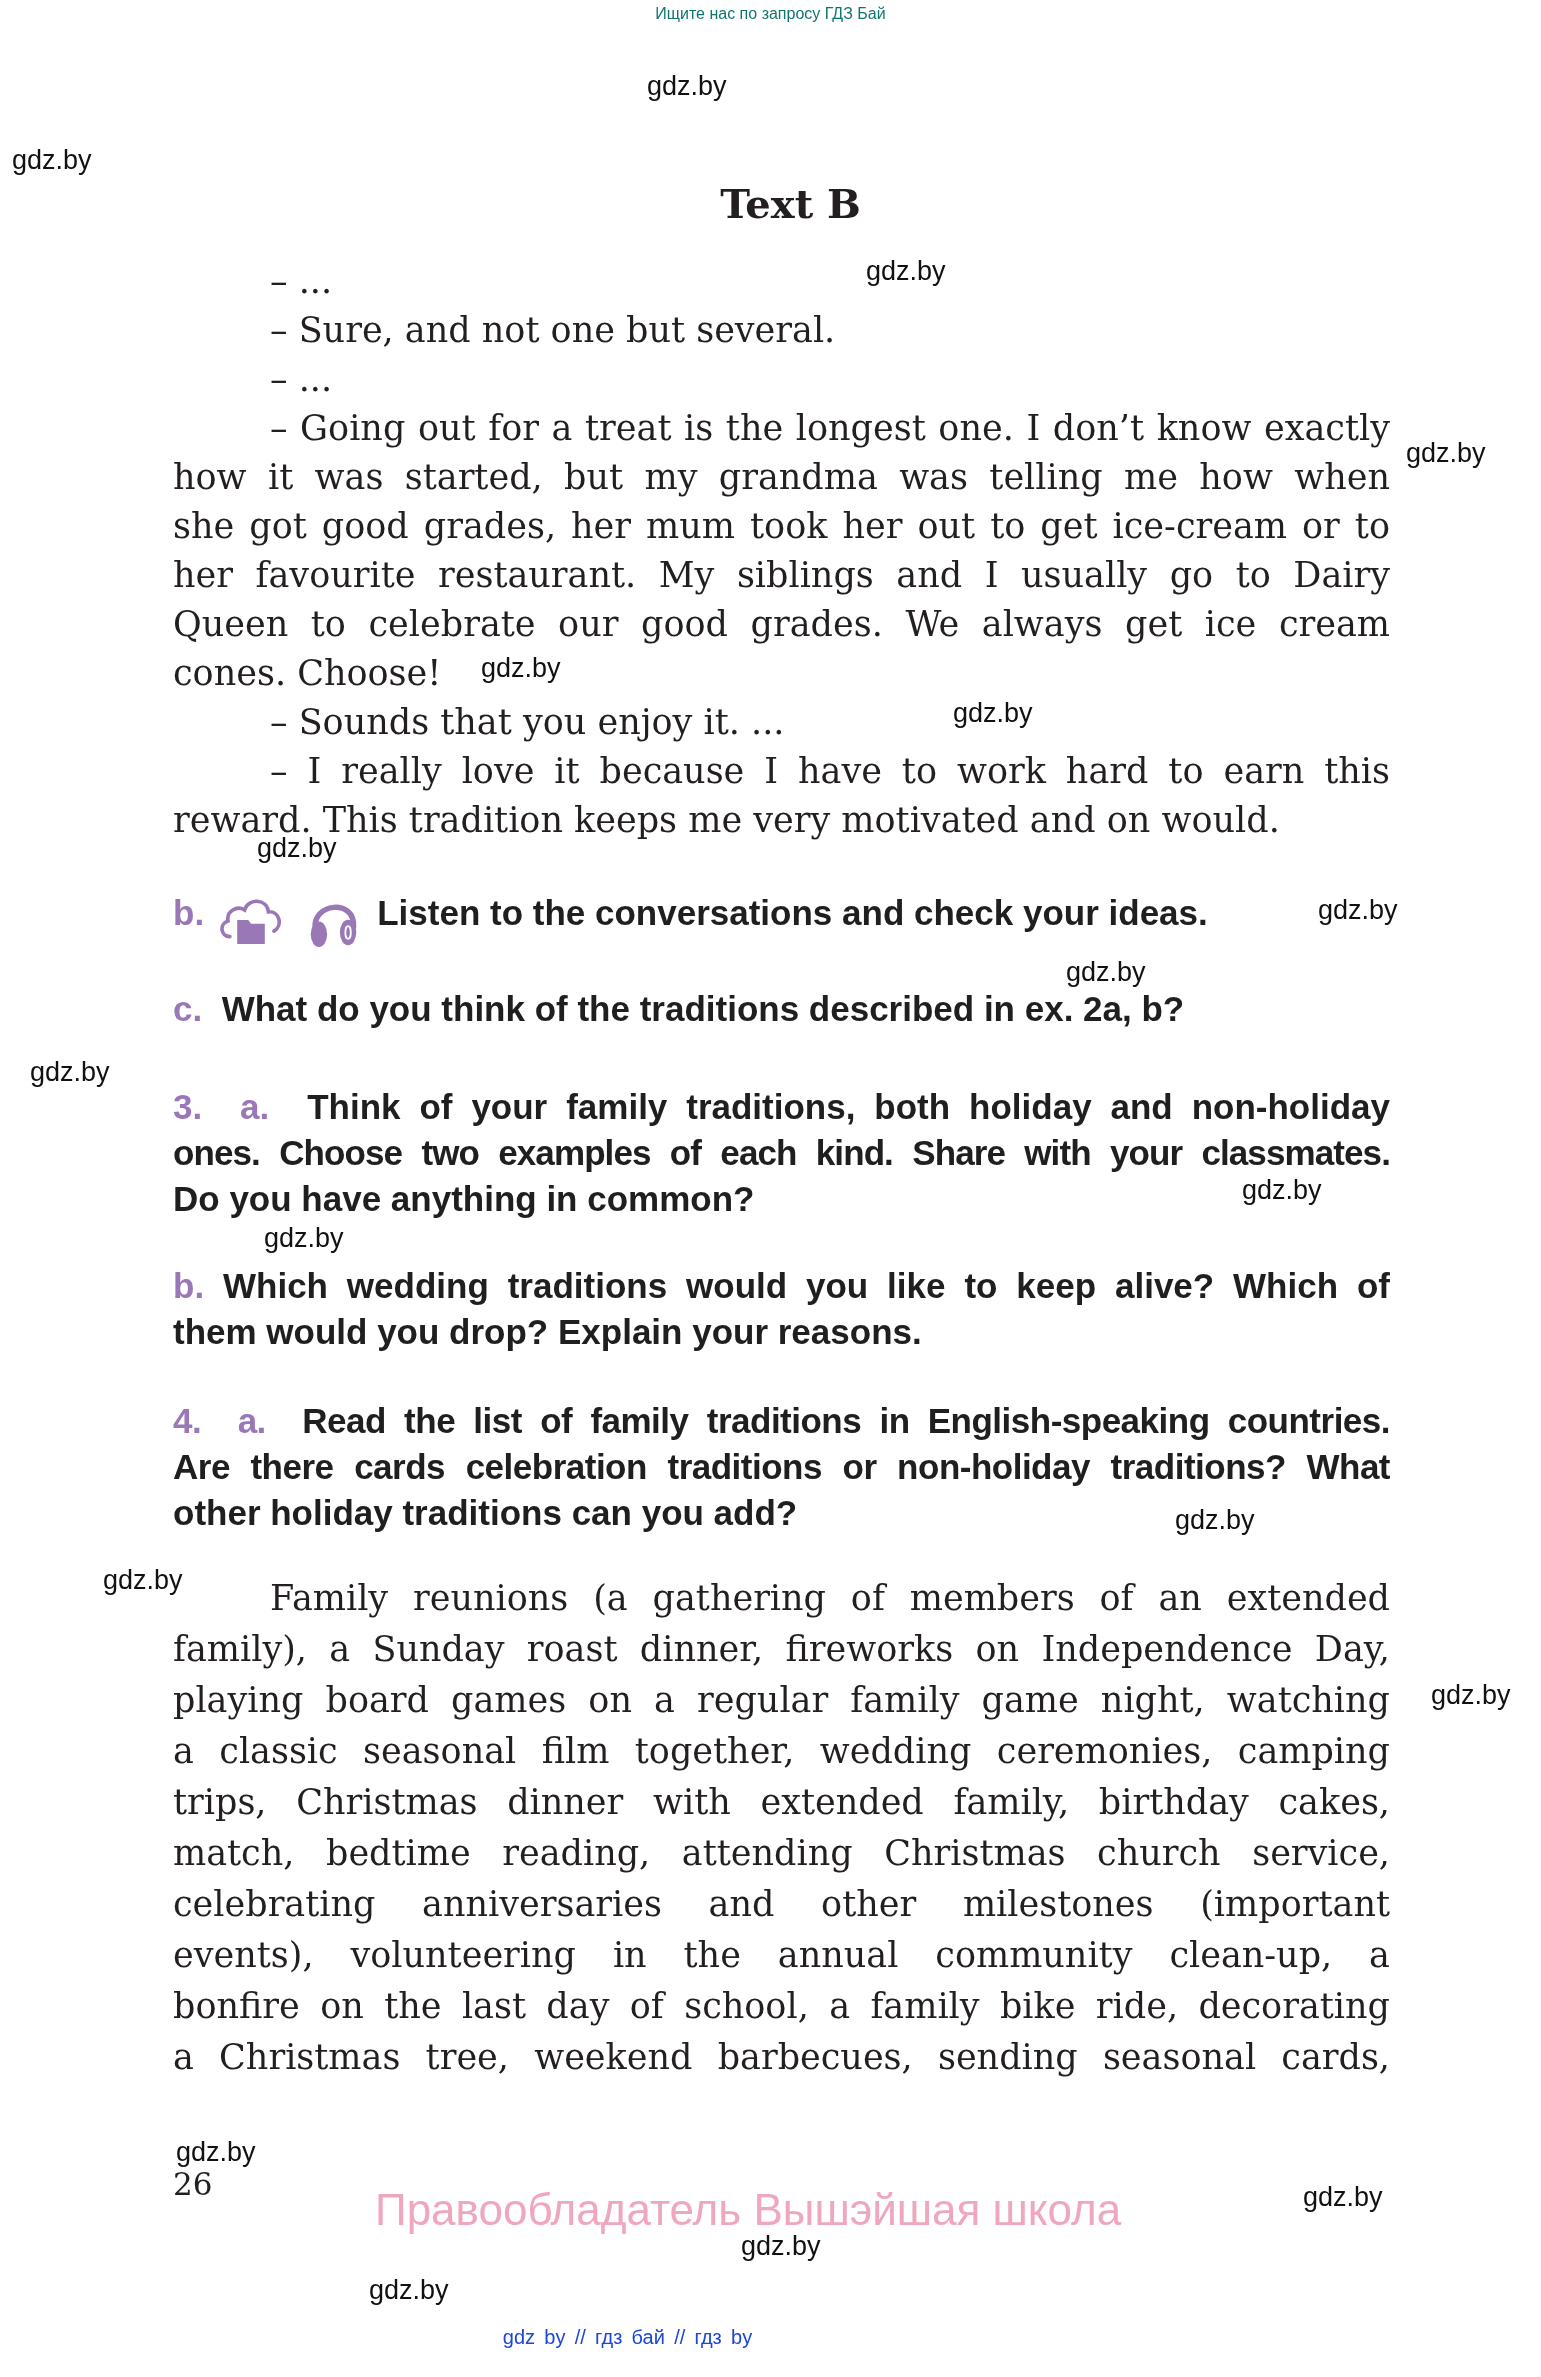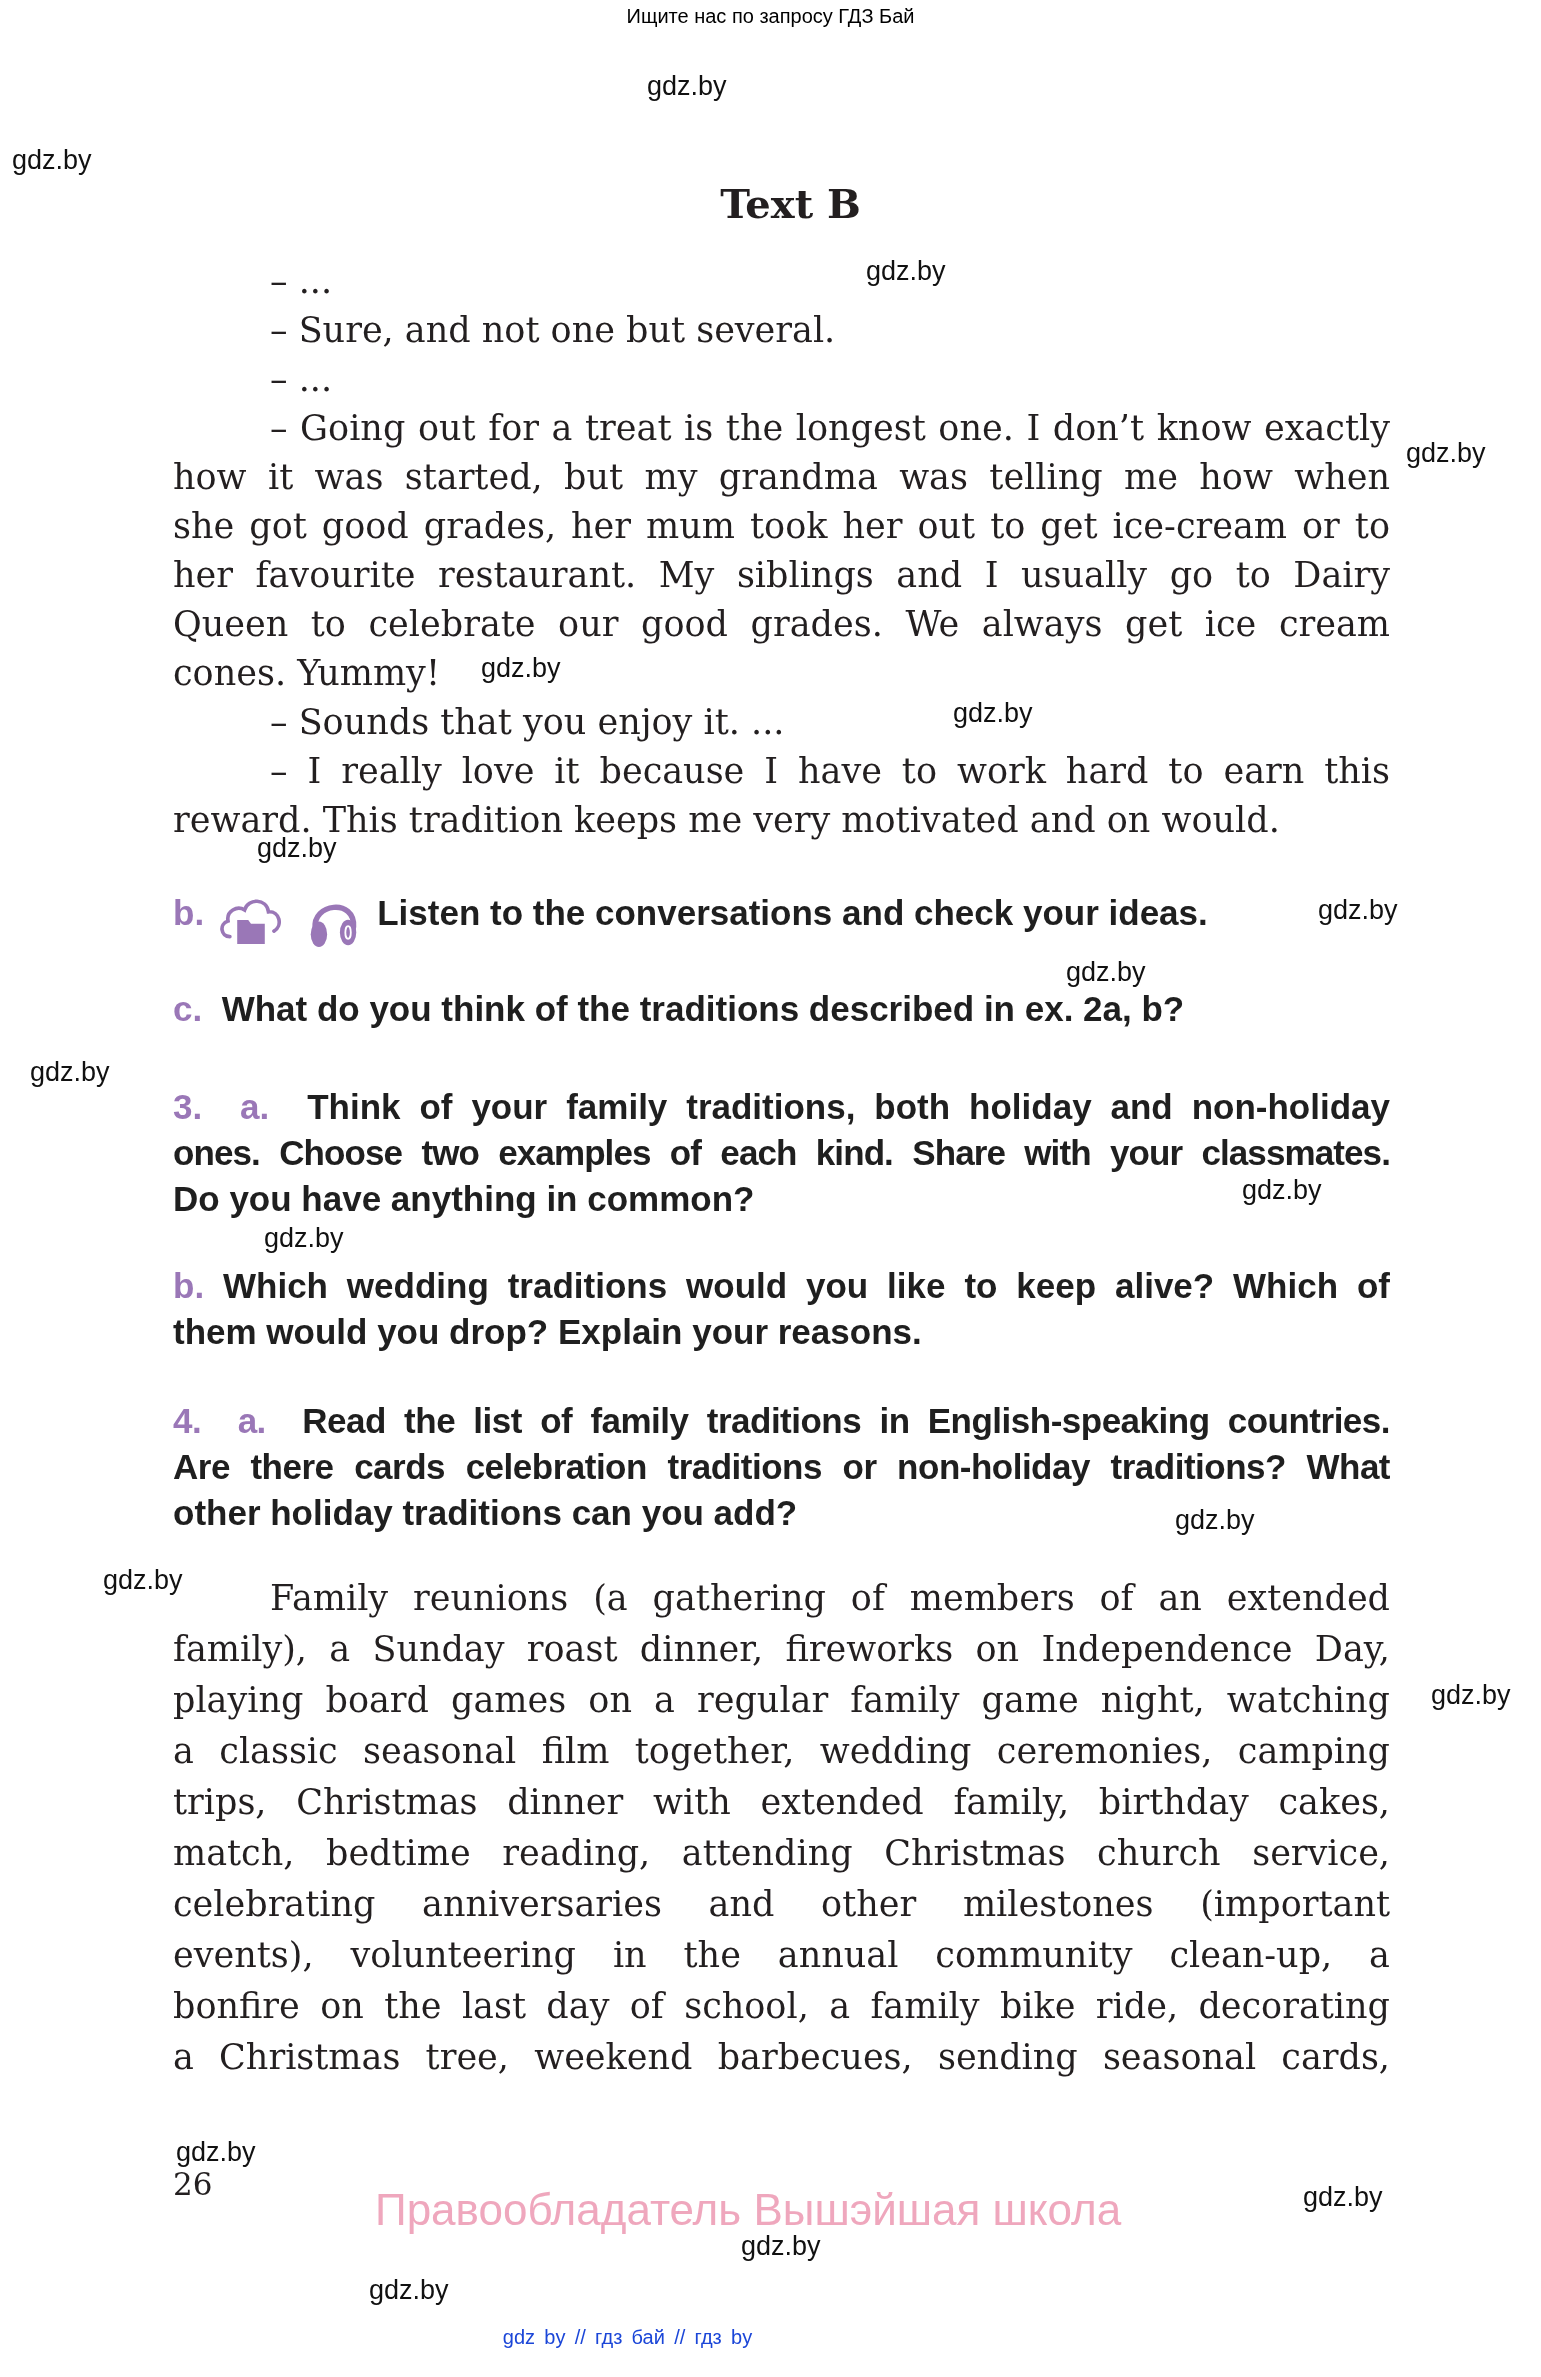--- a/index.html
+++ b/index.html
@@ -1,19 +1,19 @@
 <!DOCTYPE html>
 <html style="font-size:14.7px"><head>
 <meta charset="utf-8">
 <style>
   html, body { margin:0; padding:0; background:#ffffff; }
   body { width:1541px; height:2377px; position:relative; overflow:hidden; }
   .abs { position:absolute; }
   .wm { font-family:"Liberation Sans","DejaVu Sans",sans-serif; font-size:27px; color:#111; white-space:nowrap; }
-  .banner { font-family:"Liberation Sans",sans-serif; font-size:20px; color:#000000; left:0; width:1541px; text-align:center; top:4.6px; }
+  .banner { font-family:"Liberation Sans",sans-serif; font-size:16px; color:#0f766e; left:0; width:1541px; text-align:center; top:4.6px; }
   .title { font-family:"DejaVu Serif",serif; font-weight:bold; font-size:40px; color:#231f20; left:0; width:1541px; text-align:center; padding-left:20px; top:180px; }
   .para { left:173px; width:1217px; font-family:"DejaVu Serif",serif; font-size:35px; line-height:49px; color:#231f20; text-align:justify; margin:0; }
   .para .line { display:block; white-space:nowrap; }
   .indent { padding-left:97px; }
   .task { left:173px; width:1217px; font-family:"Liberation Sans",sans-serif; font-weight:bold; font-size:35px; line-height:46px; color:#1f1f1f; text-align:justify; margin:0; }
   .num { color:#9a77b7; font-weight:bold; }
   .icons { display:inline-block; vertical-align:-5.5px; margin:0 18.4px 0 13px; }
   .icons svg { vertical-align:middle; }
   .pagenum { font-family:"DejaVu Serif",serif; font-size:31px; color:#231f20; left:173px; top:2166px; }
   .copyright { font-family:"Liberation Sans",sans-serif; font-size:44px; color:#efa7bd; left:375px; top:2185px; white-space:nowrap; }
@@ -48,21 +48,21 @@
 
 <div class="abs para" style="top:257px;">
   <span class="line indent">– ...</span>
   <span class="line indent">– Sure, and not one but several.</span>
   <span class="line indent">– ...</span>
   <span class="line indent" style="text-align-last:justify;display:block;white-space:normal;">– Going out for a treat is the longest one. I don’t know exactly</span>
   <span class="line" style="text-align-last:justify;display:block;white-space:normal;">how it was started, but my grandma was telling me how when</span>
   <span class="line" style="text-align-last:justify;display:block;white-space:normal;">she got good grades, her mum took her out to get ice-cream or to</span>
   <span class="line" style="text-align-last:justify;display:block;white-space:normal;">her favourite restaurant. My siblings and I usually go to Dairy</span>
   <span class="line" style="text-align-last:justify;display:block;white-space:normal;">Queen to celebrate our good grades. We always get ice cream</span>
-  <span class="line">cones. Yummy!</span>
+  <span class="line">cones. Choose!</span>
   <span class="line indent">– Sounds that you enjoy it. ...</span>
   <span class="line indent" style="text-align-last:justify;display:block;white-space:normal;">– I really love it because I have to work hard to earn this</span>
   <span class="line">reward. This tradition keeps me very motivated and on would.</span>
 </div>
 
 <div class="abs task" style="top:890px;">
   <span class="num">b.</span><span class="icons">
     <svg width="68" height="50" viewBox="0 0 74 54">
       <path d="M14 44 C4 44 2 30 12 27 C10 16 22 10 30 15 C34 2 54 2 56 17 C68 16 72 32 62 38" fill="none" stroke="#9a77b7" stroke-width="4" stroke-linecap="round"></path>
       <path d="M22 26 h12 l3 4 h15 v22 h-30 z" fill="#9a77b7"></path>

